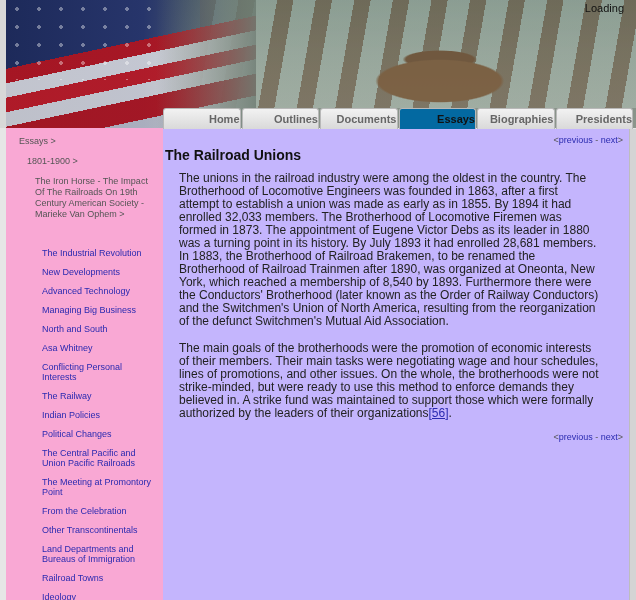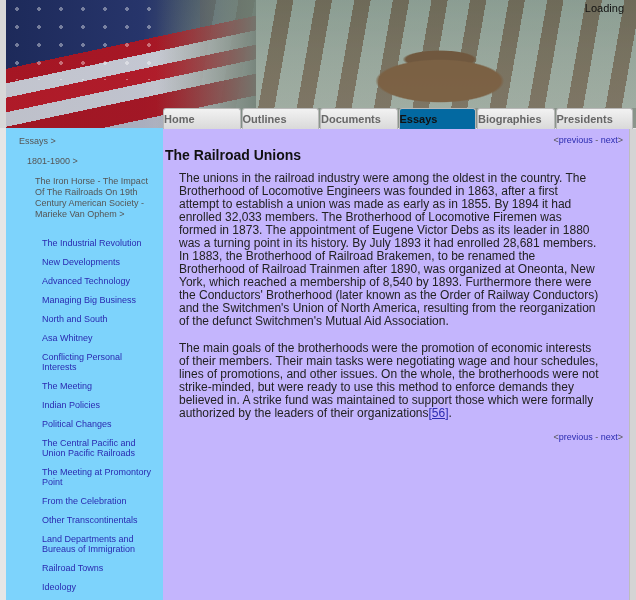--- a/index.html
+++ b/index.html
@@ -44,34 +44,34 @@
   .t-from { font-size: 12px; line-height: 16px; margin-top: 4px; }
   .t-from b { font-size: 17px; }
   .t-recon { font-size: 17px; font-weight: bold; line-height: 17px; }
   .t-beyond { font-size: 11px; line-height: 14px; }
 
   .loading { position: absolute; right: 12px; top: 2px; font-size: 11px; color: #111; }
 
   
   .tabs { position: absolute; left: 163px; top: 108px; width: 470px; height: 21px; display: flex; gap: 1px; }
   .tab {
-    flex: 1; height: 21px; text-align: left; font-size: 11px; font-weight: bold; color: #666;
+    flex: 1; height: 21px; text-align: right; font-size: 11px; font-weight: bold; color: #666;
     line-height: 21px;
     background: linear-gradient(180deg, #f2f2f2 0%, #d9d9d9 100%);
     border: 1px solid #b8b8b8; border-bottom: none; border-radius: 3px 3px 0 0;
     cursor: pointer;
   }
   .tab.active { background: #0369a1; color: #111; height: 22px; }
 
   
-  .sidebar { position: absolute; left: 6px; top: 128px; width: 157px; height: 472px; background: #7dd3fc; padding-top: 8px; }
+  .sidebar { position: absolute; left: 6px; top: 128px; width: 157px; height: 472px; background: #f9a8d4; padding-top: 8px; }
   .crumb { font-size: 9px; color: #555; line-height: 11px; }
   .crumb.l1 { padding-left: 13px; margin-bottom: 9px; }
   .crumb.l2 { padding-left: 21px; margin-bottom: 9px; }
-  .crumb.l3 { padding-left: 29px; padding-right: 6px; margin-bottom: 18px; }
+  .crumb.l3 { padding-left: 29px; padding-right: 6px; margin-bottom: 28px; }
   .nav-list { list-style: none; }
   .nav-item { font-size: 9px; line-height: 10px; color: #2a2ab0; padding-left: 36px; padding-right: 6px; margin-bottom: 9px; cursor: pointer; }
 
   
   .content { position: absolute; left: 163px; top: 129px; width: 466px; height: 471px; background: #c4b5fd; }
   .content-edge { position:absolute; left: 629px; top: 129px; width: 7px; height: 471px; background: #d4d4d4; border-left: 1px solid #bdbdbd; }
   .pager { position: absolute; right: 6px; font-size: 9px; color: #555; }
   .pager a { color: #2a2ab0; text-decoration: none; cursor: pointer; }
   .pager.top { top: 6px; }
   .pager.bottom { top: 303px; }
@@ -106,21 +106,21 @@
   <div class="crumb l2">1801-1900 &gt;</div>
   <div class="crumb l3">The Iron Horse - The Impact Of The Railroads On 19th Century American Society - Marieke Van Ophem &gt;</div>
   <ul class="nav-list">
     <li class="nav-item">The Industrial Revolution</li>
     <li class="nav-item">New Developments</li>
     <li class="nav-item">Advanced Technology</li>
     <li class="nav-item">Managing Big Business</li>
     <li class="nav-item">North and South</li>
     <li class="nav-item">Asa Whitney</li>
     <li class="nav-item">Conflicting Personal Interests</li>
-    <li class="nav-item">The Meeting</li>
+    <li class="nav-item">The Railway</li>
     <li class="nav-item">Indian Policies</li>
     <li class="nav-item">Political Changes</li>
     <li class="nav-item">The Central Pacific and Union Pacific Railroads</li>
     <li class="nav-item">The Meeting at Promontory Point</li>
     <li class="nav-item">From the Celebration</li>
     <li class="nav-item">Other Transcontinentals</li>
     <li class="nav-item">Land Departments and Bureaus of Immigration</li>
     <li class="nav-item">Railroad Towns</li>
     <li class="nav-item">Ideology</li>
     <li class="nav-item">Towns Shapes</li>

